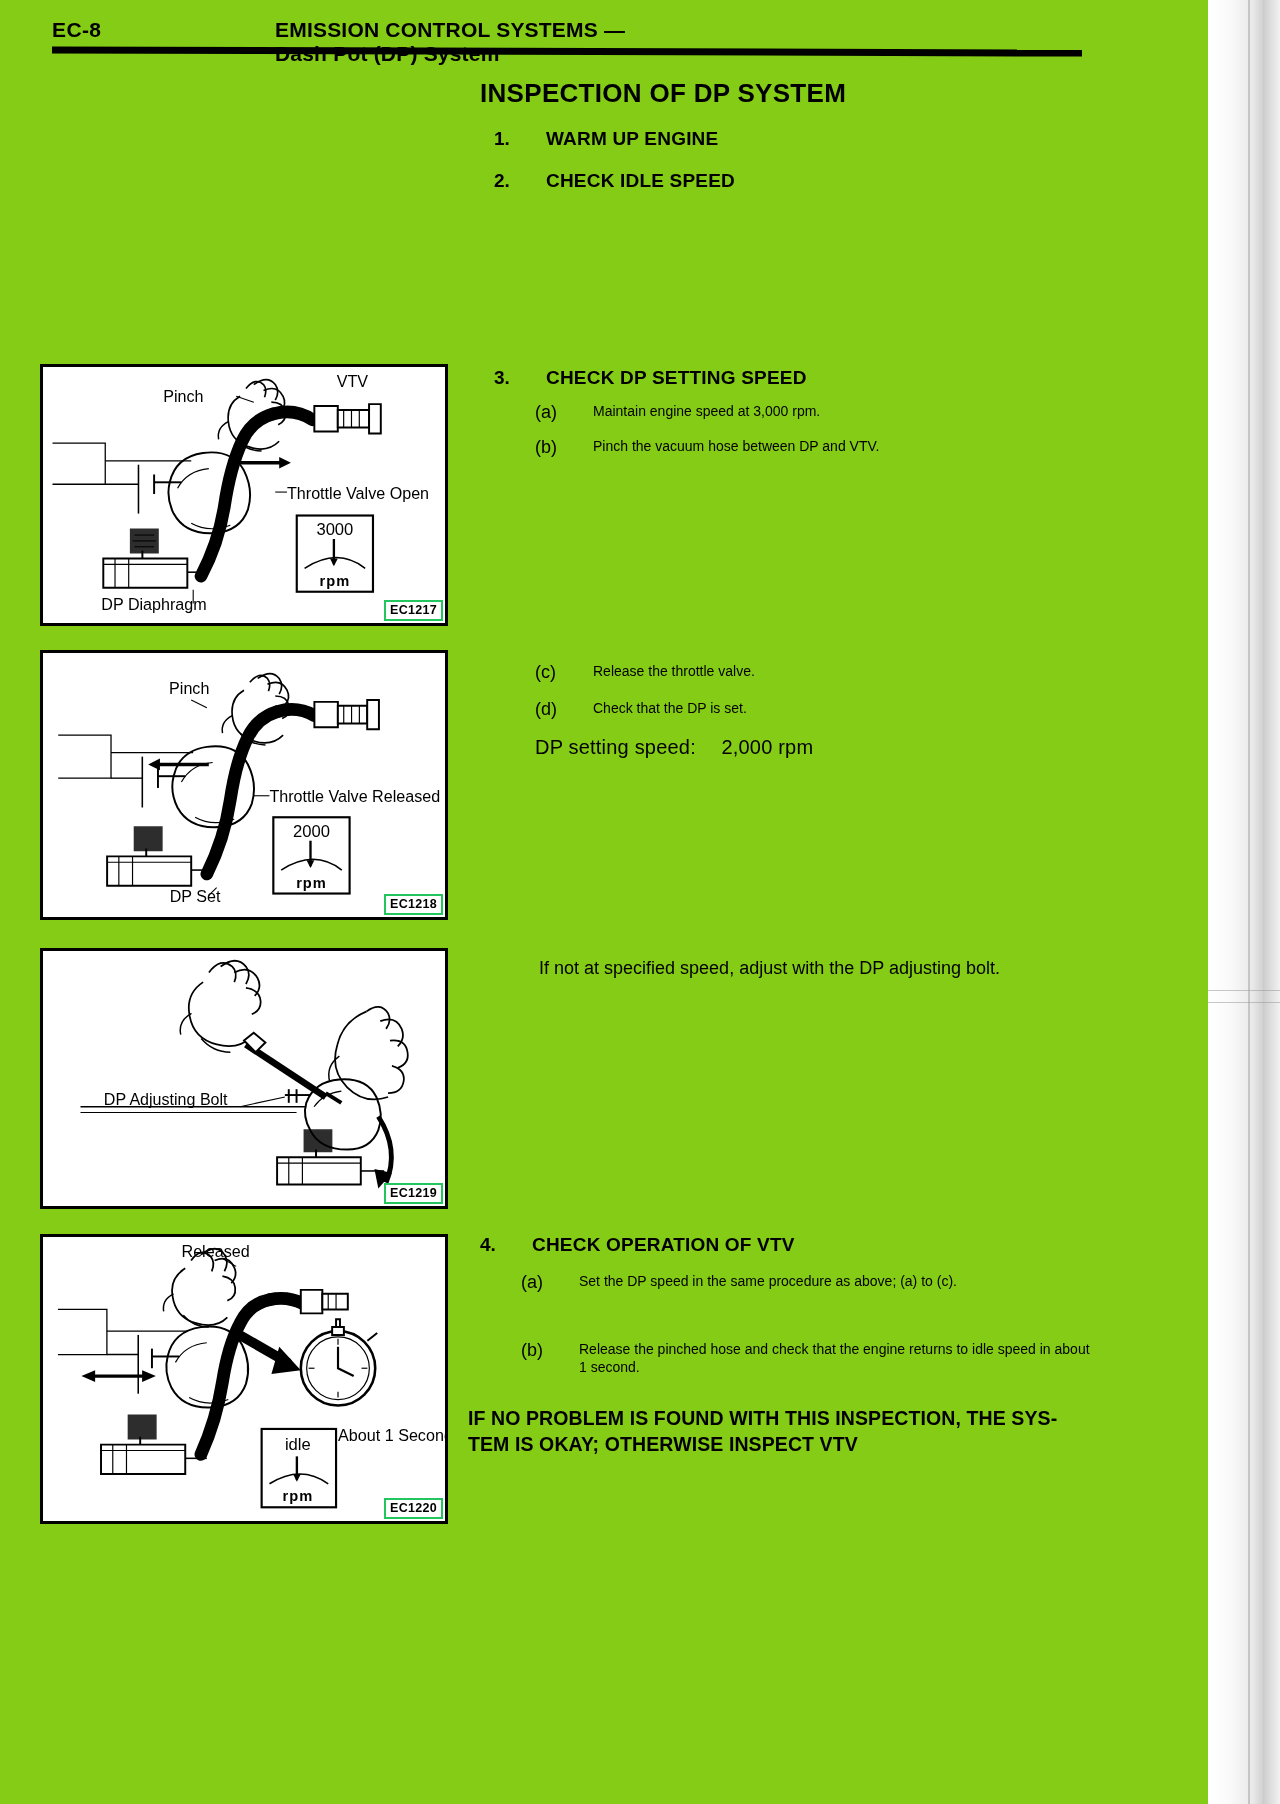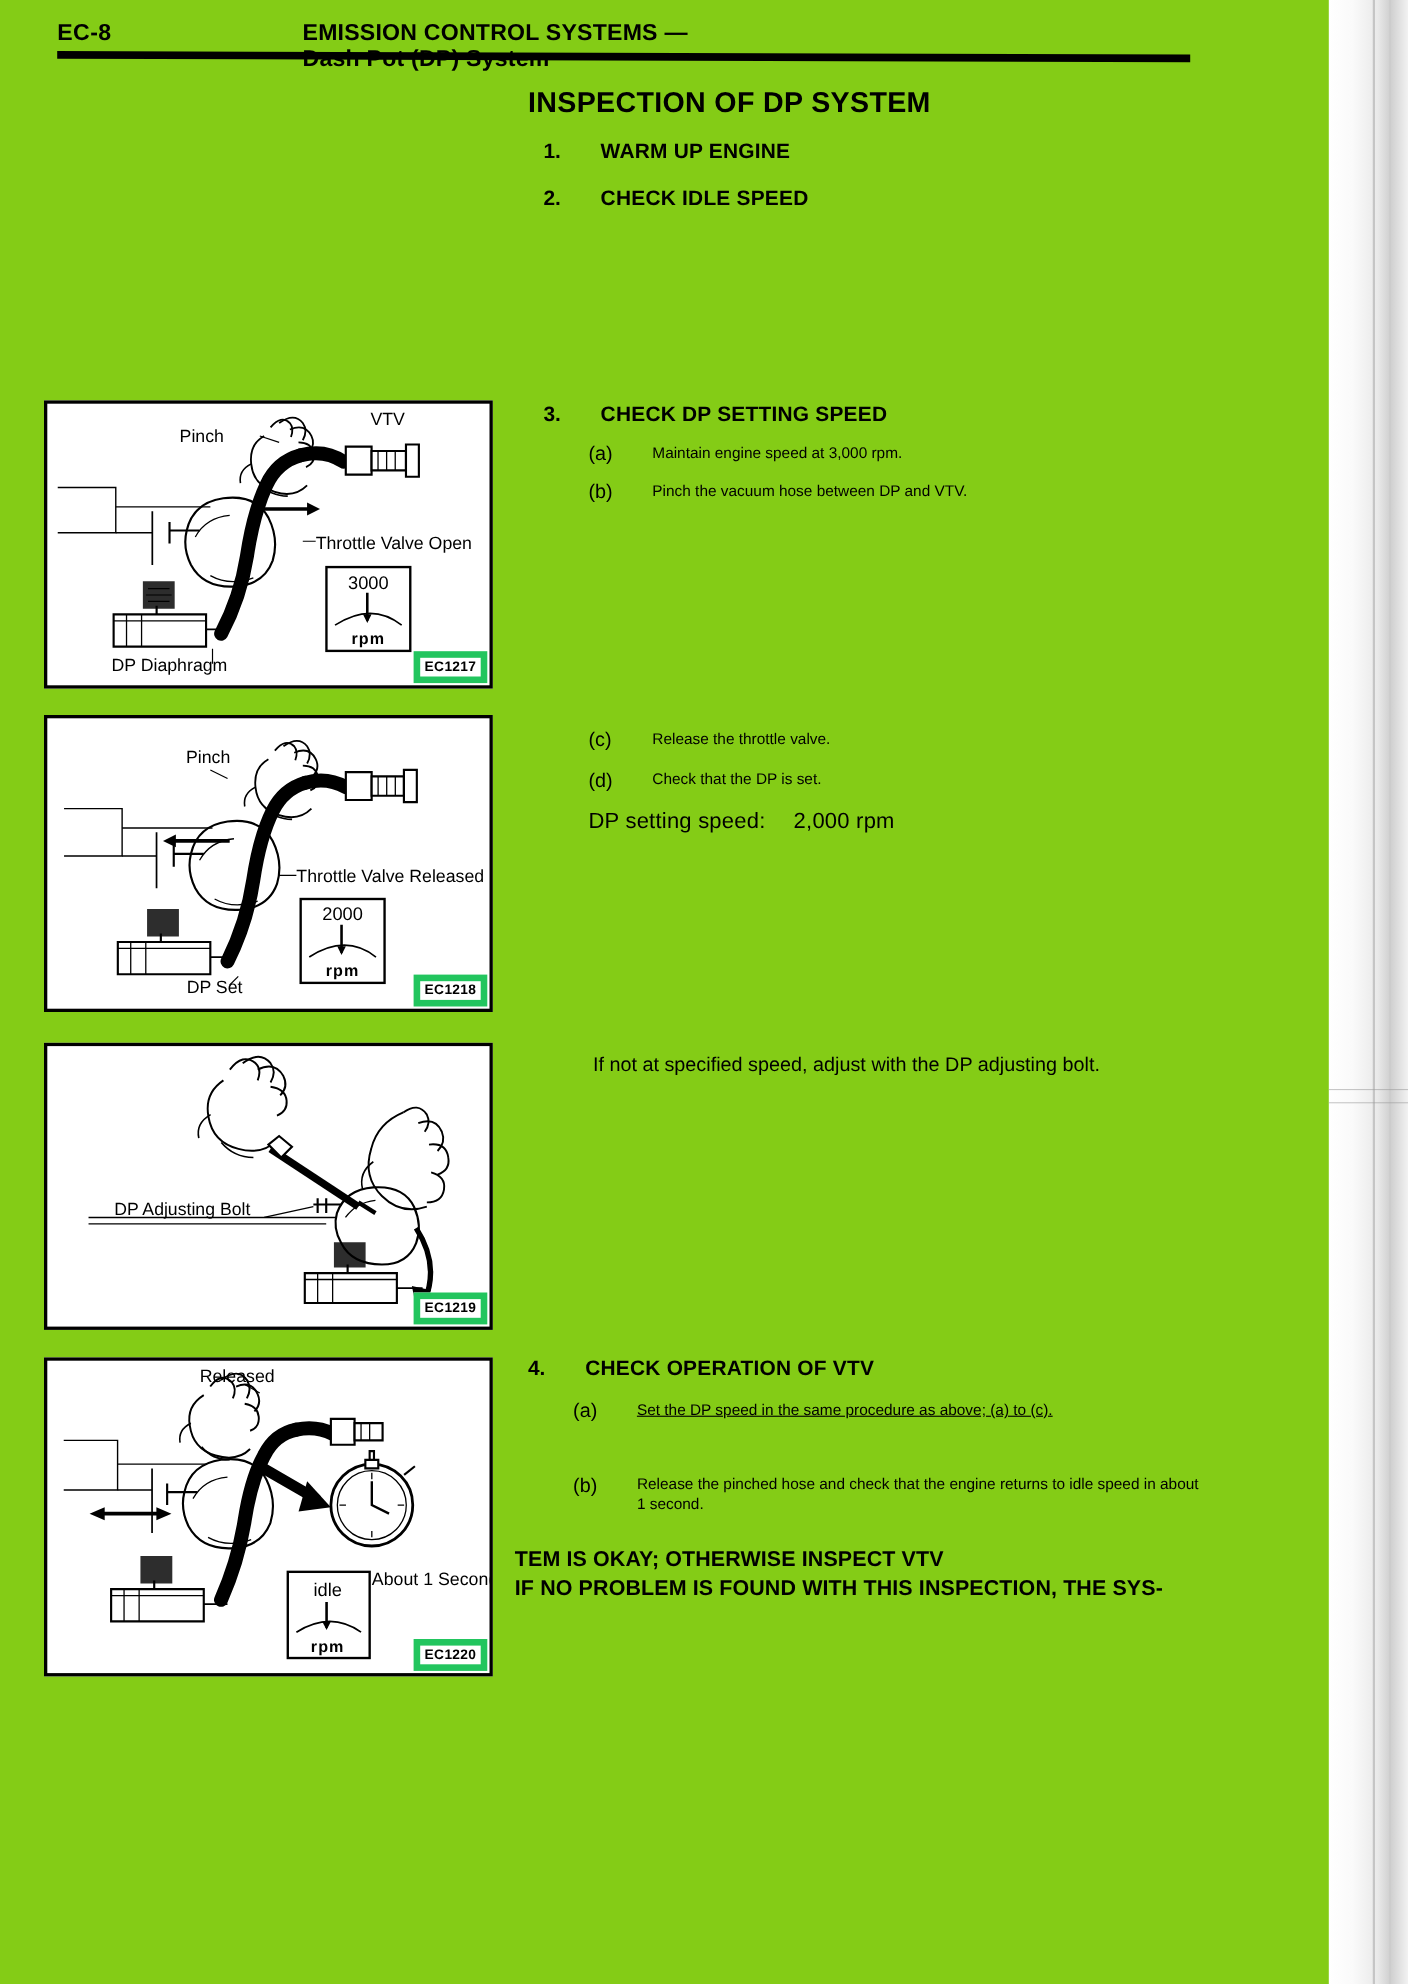--- a/index.html
+++ b/index.html
@@ -73,21 +73,21 @@
     line-height:1.33;letter-spacing:.1px;width:620px;
   }
   
   .fig{
     position:absolute;border:3px solid #000;background:#fff;
     box-sizing:border-box;
   }
   .fig svg{display:block;width:100%;height:100%;}
   .figcode{
     position:absolute;right:2px;bottom:2px;
-    border:6px solid #22c55e;background:#fff;
+    border:2px solid #22c55e;background:#fff;
     font-size:12.5px;font-weight:bold;letter-spacing:.3px;
     padding:1px 4px 2px 4px;font-family:"Liberation Sans",sans-serif;
   }
   .flabel{font-size:16.5px;font-family:"Liberation Sans",sans-serif;}
   .gauge-num{font-size:17px;font-family:"Liberation Sans",sans-serif;}
   .gauge-rpm{font-size:15px;font-weight:bold;letter-spacing:1px;font-family:"Liberation Sans",sans-serif;}
 </style>
 </head>
 <body>
 
@@ -150,30 +150,30 @@
   </div>
 
   <div class="plain" style="left:524px;top:957px;width:580px;margin-left:15px;">If not at specified speed, adjust with the DP adjusting bolt.</div>
 
   <div class="step" style="left:480px;top:1234px;">
     <span class="num">4.</span>
     <span class="txt">CHECK OPERATION OF VTV</span>
   </div>
   <div class="sub" style="left:521px;top:1272px;width:580px;">
     <span class="tag">(a)</span>
-    <span class="body" style="width:512px;text-decoration:underline;">Set the DP speed in the same procedure as above; (a) to (c).</span>
+    <span class="body" style="width:512px;">Set the DP speed in the same procedure as above; (a) to (c).</span>
   </div>
   <div class="sub" style="left:521px;top:1340px;width:580px;">
     <span class="tag">(b)</span>
     <span class="body" style="width:512px;">Release the pinched hose and check that the engine returns to idle speed in about 1 second.</span>
   </div>
 
   <div class="closing" style="top:1406px;">
+    <div>IF NO PROBLEM IS FOUND WITH THIS INSPECTION, THE SYS-</div>
     <div>TEM IS OKAY; OTHERWISE INSPECT VTV</div>
-    <div>IF NO PROBLEM IS FOUND WITH THIS INSPECTION, THE SYS-</div>
   </div>
 
   <div class="fig" style="left:40px;top:364px;width:408px;height:262px;">
     <svg viewBox="0 0 408 262" xmlns="http://www.w3.org/2000/svg">
       <g fill="none" stroke="#000" stroke-width="1.6">
 
         <path d="M8 78 L62 78 L62 120 L8 120" stroke-width="1.3"></path>
         <path d="M62 96 L150 96" stroke-width="1.3"></path>
         <path d="M96 100 L96 150"></path>
 

